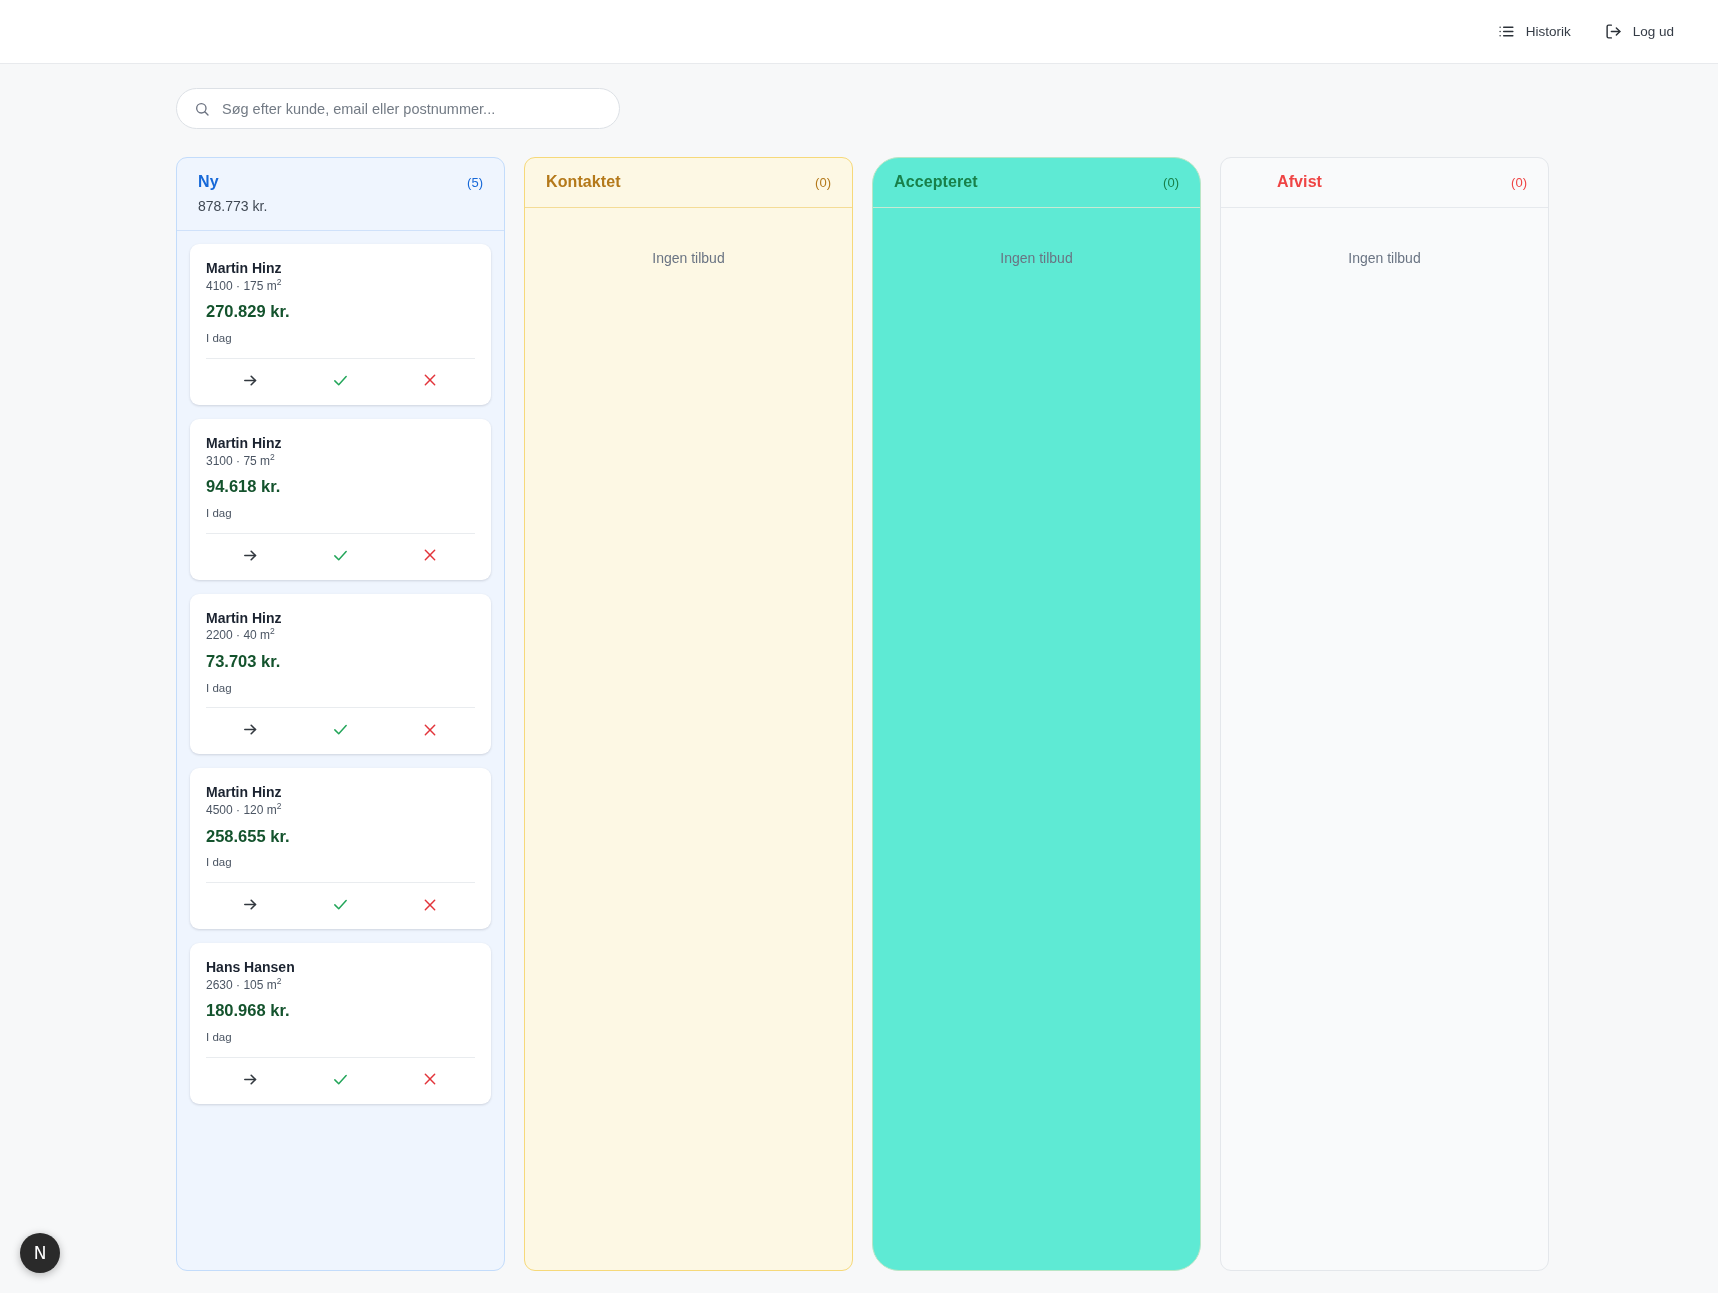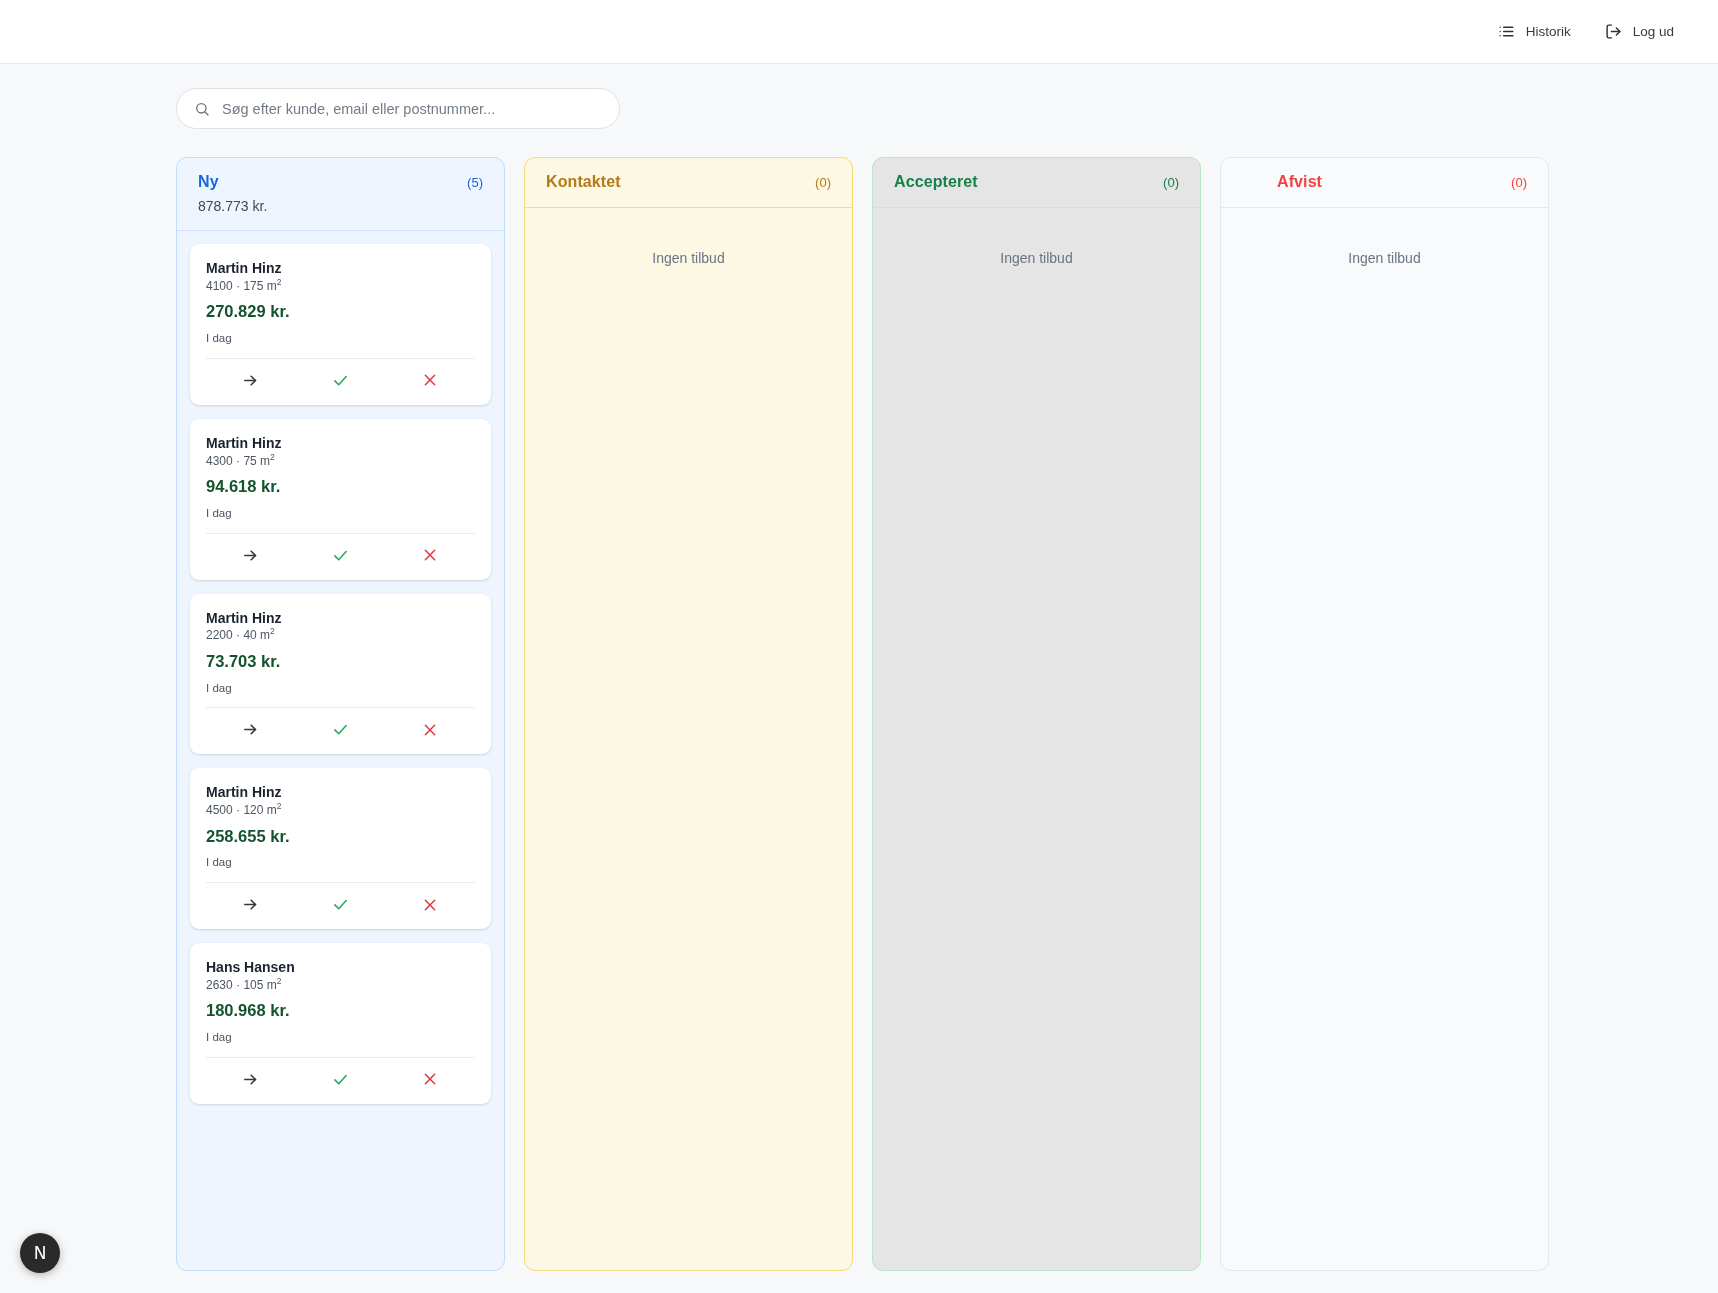--- a/index.html
+++ b/index.html
@@ -138,21 +138,21 @@
     height: 1114px;
     border-radius: 11px;
     border: 1px solid transparent;
     display: flex;
     flex-direction: column;
     overflow: hidden;
   }
 
   .col-new      { background: #eff5fe; border-color: #c3dcfb; }
   .col-contact  { background: #fdf8e4; border-color: #f6d97a; }
-  .col-accepted { background: #e5e5e5; border-color: #b9e6c6; }
+  .col-accepted { background: #5eead4; border-color: #b9e6c6; border-radius: 27px; }
   .col-rejected { background: #f9fafb; border-color: #e4e7eb; }
 
   .col-head {
     padding: 15px 21px 16px 21px;
     border-bottom: 1px solid transparent;
   }
   .col-new      .col-head { border-bottom-color: #cfe1fa; }
   .col-contact  .col-head { border-bottom-color: #f4dc96; }
   .col-accepted .col-head { border-bottom-color: #c9e9d3; }
   .col-rejected .col-head { border-bottom-color: #e6e9ed; }
@@ -365,21 +365,21 @@
                   <line x1="5" y1="5" x2="19" y2="19"></line>
                   <line x1="19" y1="5" x2="5" y2="19"></line>
                 </svg>
             </span>
           </button>
         </div>
       </article>
 
       <article class="card">
         <div class="card-name">Martin Hinz</div>
-        <div class="card-meta"><span>4300</span> · <span>75</span> <span>m</span><sup>2</sup></div>
+        <div class="card-meta"><span>3100</span> · <span>75</span> <span>m</span><sup>2</sup></div>
         <div class="card-price">94.618 kr.</div>
         <div class="card-time">I dag</div>
         <div class="card-actions">
           <button class="act act-move">
             <span>
               <svg width="17" height="17" viewBox="0 0 24 24" fill="none" stroke="currentColor" stroke-width="2.3" stroke-linecap="round" stroke-linejoin="round">
                   <line x1="4" y1="12" x2="19" y2="12"></line>
                   <polyline points="13 6 19 12 13 18"></polyline>
                 </svg>
             </span>

